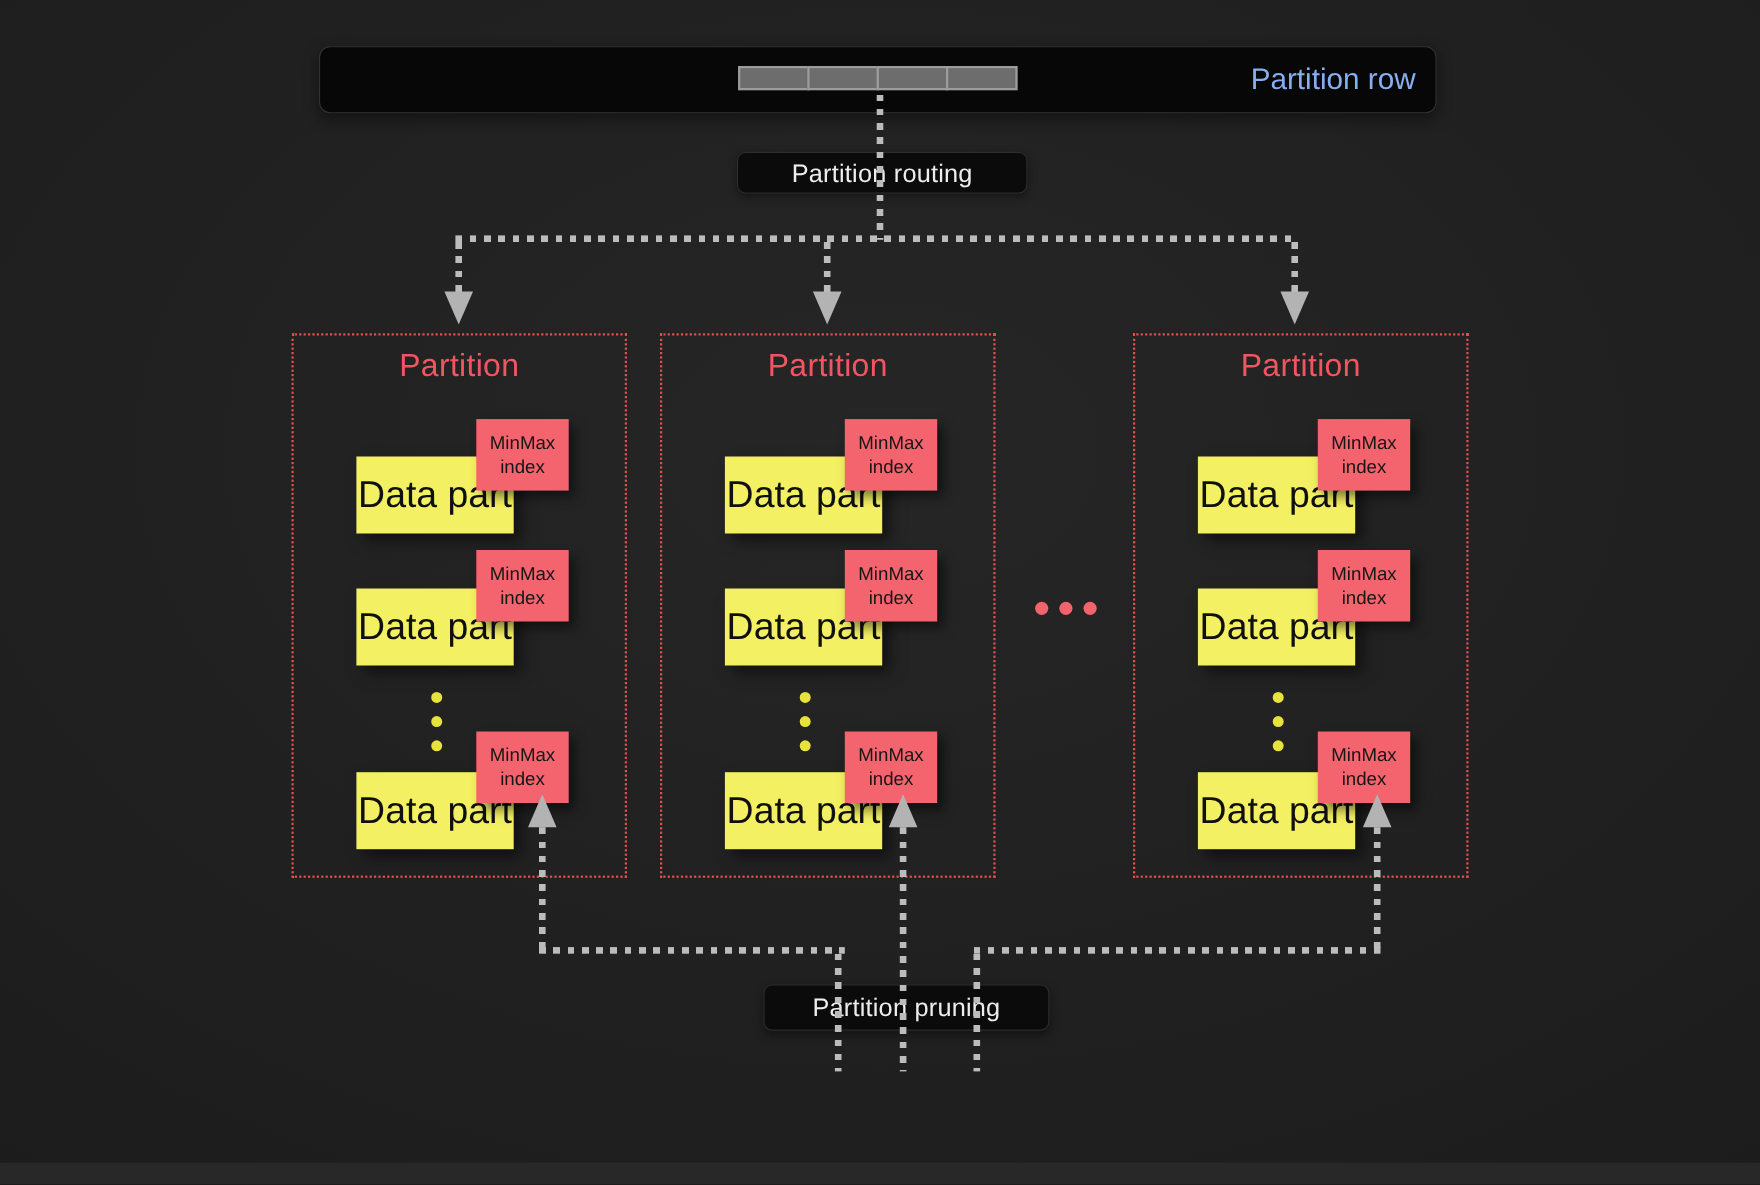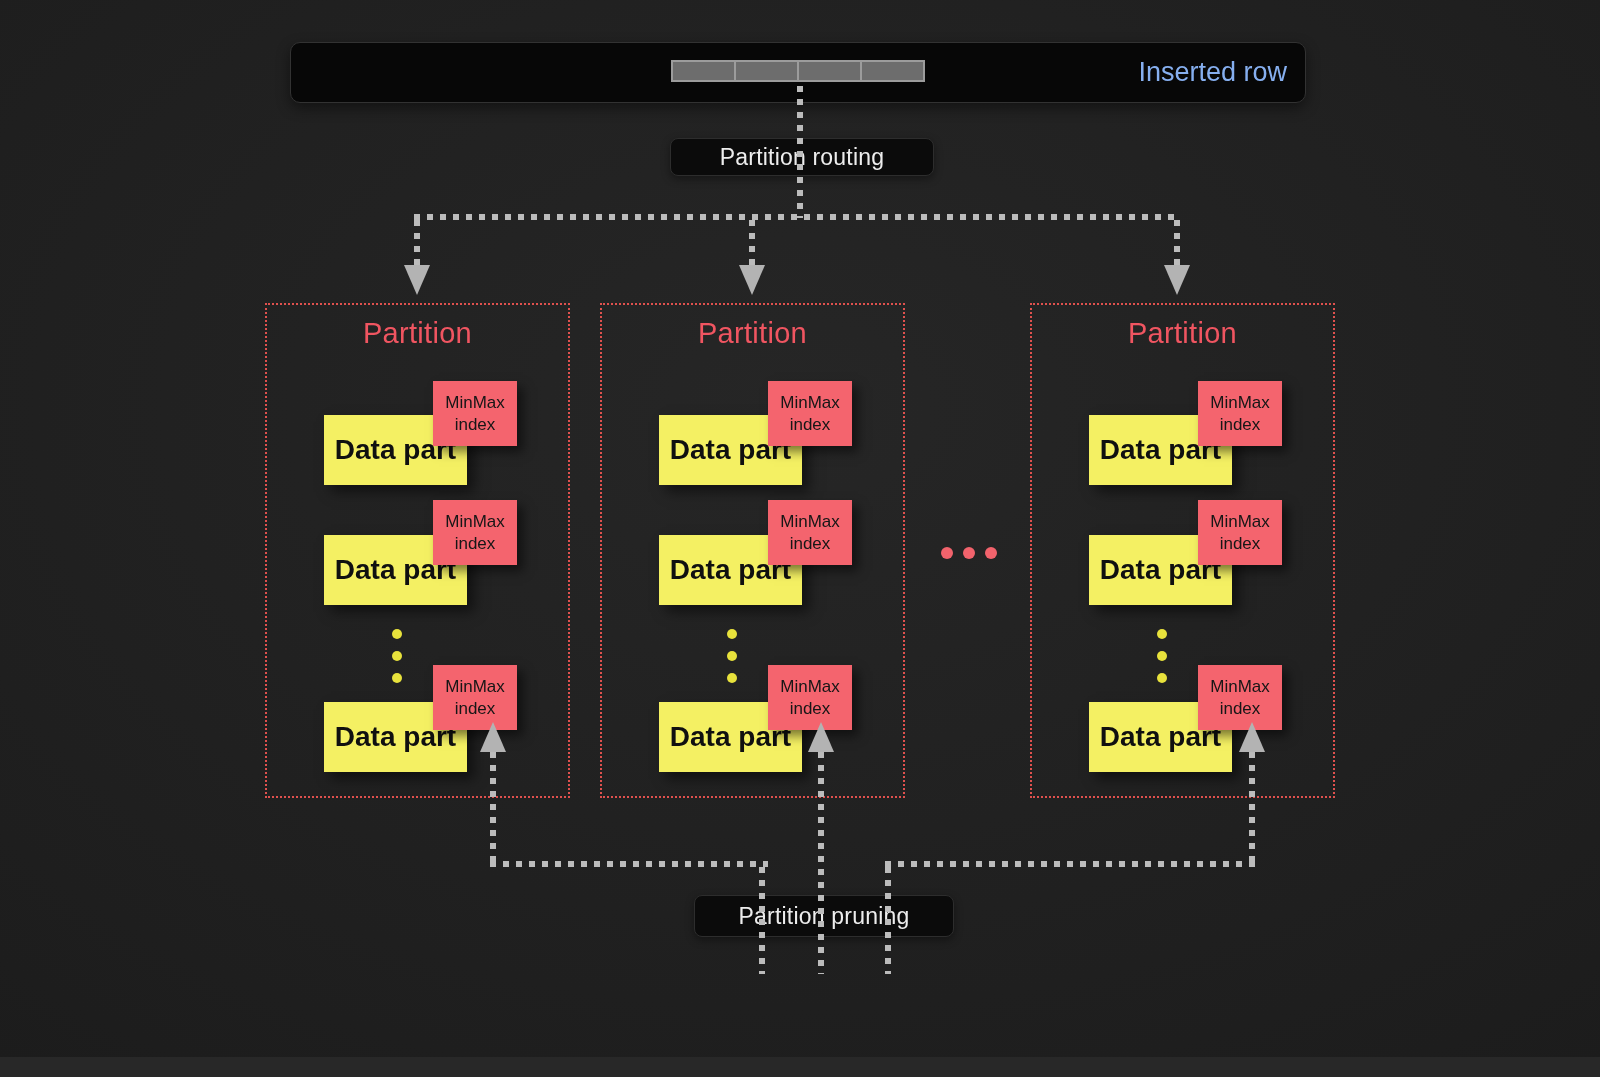--- a/index.html
+++ b/index.html
@@ -43,23 +43,22 @@
   .partition{
     width:305px;height:495px;border:2px dotted #e0514e;box-sizing:border-box;
   }
   .partition-title{
     position:absolute;left:0;top:12px;width:100%;text-align:center;
     color:#f05561;font-size:29px;font-weight:500;letter-spacing:.3px;
   }
   .data-part{
     position:absolute;width:143px;height:70px;background:#f4f063;
     display:flex;align-items:center;justify-content:center;
-    color:#101010;font-size:28px;z-index:1;
+    color:#101010;font-size:34px;z-index:1;
     box-shadow:7px 7px 12px rgba(0,0,0,.5);
-    font-weight:bold;
   }
   .minmax{
     position:absolute;width:84px;height:65px;background:#f4646e;
     display:flex;align-items:center;justify-content:center;text-align:center;
     color:#161616;font-size:17px;line-height:1.25;z-index:2;
     box-shadow:6px 6px 10px rgba(0,0,0,.5);
   }
   .ydot{position:absolute;width:10px;height:10px;border-radius:50%;background:#e8e23c;}
   .rdot{position:absolute;width:12px;height:12px;border-radius:50%;background:#f2636c;}
 
@@ -78,21 +77,21 @@
 
 <div id="stage">
 
   <div class="abs dark-box" style="left:290px;top:42px;width:1014px;height:59px;">
     <div class="abs cells" style="left:380px;top:17px;">
       <div class="cell"></div>
       <div class="cell"></div>
       <div class="cell"></div>
       <div class="cell"></div>
     </div>
-    <div class="abs blue-label" style="right:18px;top:14px;">Inserted row</div>
+    <div class="abs blue-label" style="right:18px;top:14px;">Partition row</div>
   </div>
 
   <div class="abs chip" style="left:670px;top:138px;width:262px;height:36px;">
     <span>Partition routing</span>
   </div>
 
   <div class="abs dl-v" style="left:797px;top:86px;height:132px;"></div>
   <div class="abs dl-h" style="left:414px;top:214px;width:766px;"></div>
   <div class="abs dl-v" style="left:414px;top:220px;height:46px;"></div>
   <div class="abs dl-v" style="left:749px;top:220px;height:46px;"></div>

